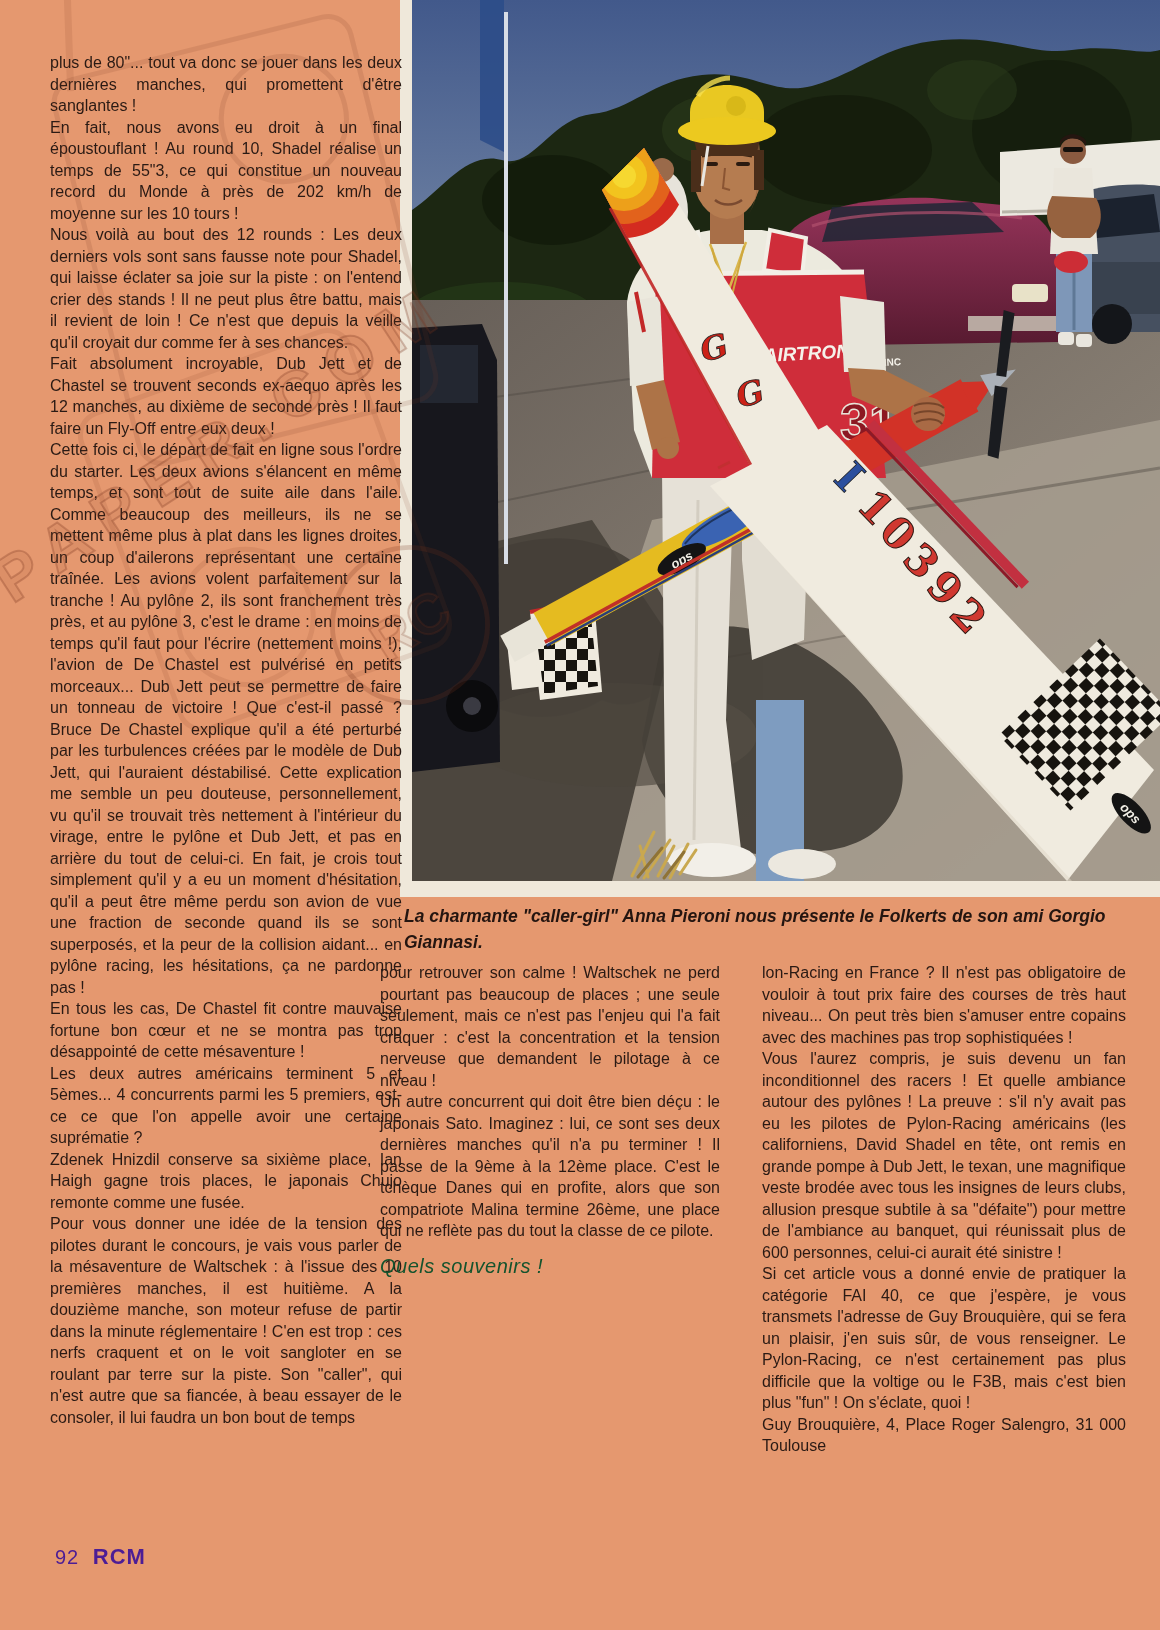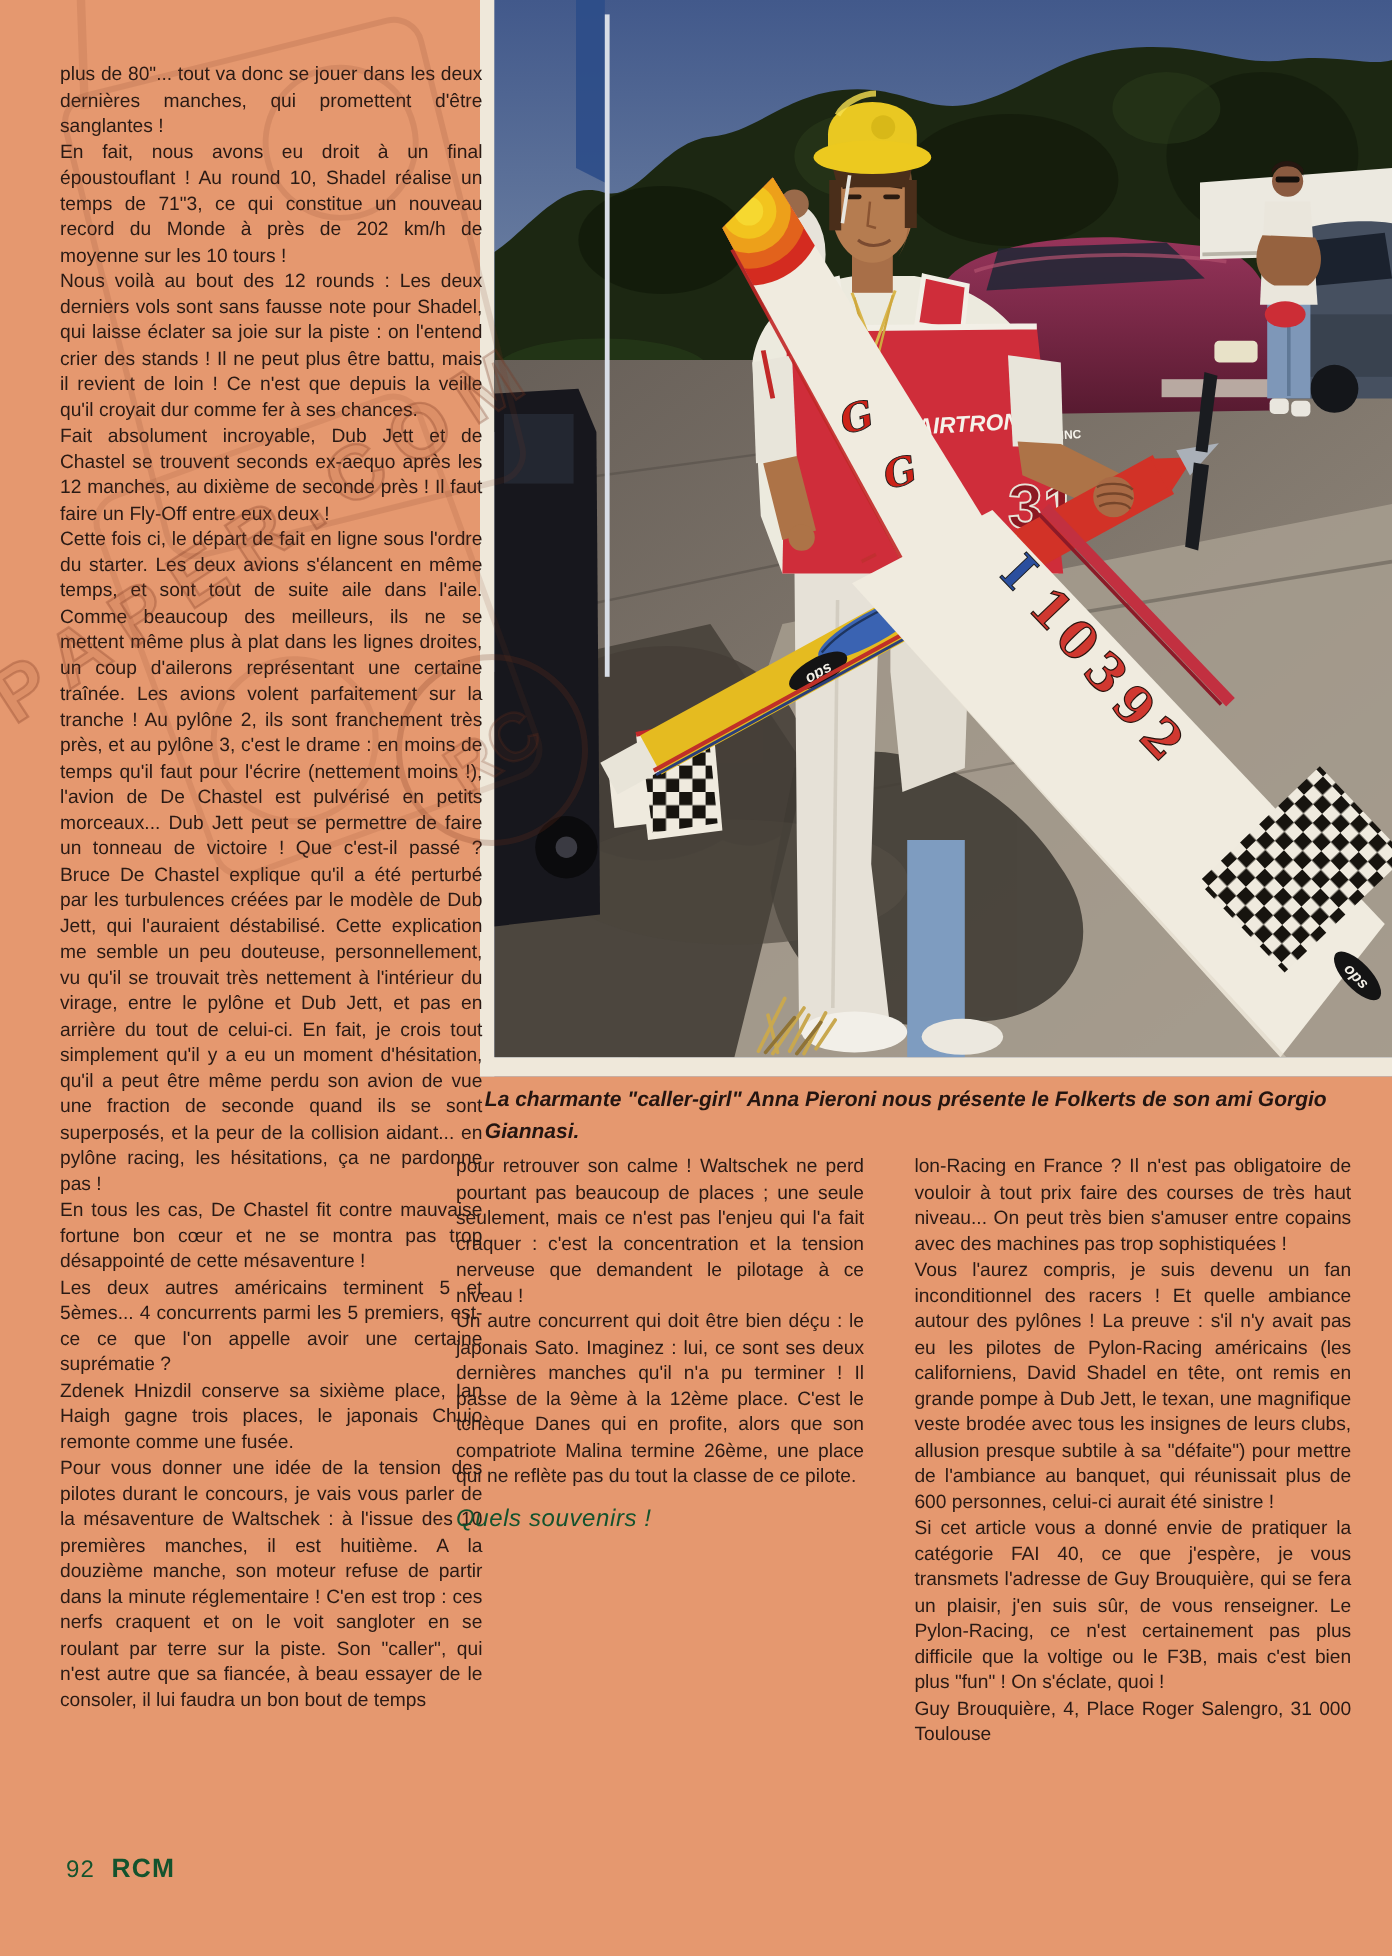--- a/index.html
+++ b/index.html
@@ -37,21 +37,21 @@
   }
   .photo-frame svg{display:block;width:100%;height:100%;}
   .caption{
     position:absolute;left:404px;top:903px;width:716px;
     font-weight:bold;font-style:italic;
     font-size:17.5px;line-height:26px;
     color:#241510;text-align:left;
   }
   .footer{
     position:absolute;left:55px;top:1544px;
-    font-size:20px;color:#14532d;
+    font-size:20px;color:#4c1d95;
   }
   .footer .num{font-weight:normal;letter-spacing:1px;}
   .footer .logo{font-weight:bold;font-size:22px;letter-spacing:1px;margin-left:8px;}
   
   .wm{position:absolute;pointer-events:none;}
   .wm-text{
     left:-20px;top:555px;
     font-size:64px;font-weight:bold;letter-spacing:16px;
     transform:rotate(-33deg);transform-origin:left top;
     color:rgba(150,70,40,0.10);
@@ -329,21 +329,21 @@
         <path d="M220,876 L242,832 M232,878 L258,840 M246,876 L262,846 M258,878 L276,844 M268,874 L284,850 M236,877 L228,846" stroke="#c9a84f" stroke-width="3" fill="none"></path>
         <path d="M226,877 L250,848 M252,878 L272,852" stroke="#8f7336" stroke-width="3" fill="none"></path>
       </g>
     </svg>
   </div>
 
   <div class="caption">La charmante "caller-girl" Anna Pieroni nous présente le Folkerts de son ami Gorgio Giannasi.</div>
 
   <div class="col left-col">
     <p>plus de 80"... tout va donc se jouer dans les deux dernières manches, qui promettent d'être sanglantes !</p>
-    <p>En fait, nous avons eu droit à un final époustouflant ! Au round 10, Shadel réalise un temps de 71"3, ce qui constitue un nouveau record du Monde à près de 202 km/h de moyenne sur les 10 tours !</p>
+    <p>En fait, nous avons eu droit à un final époustouflant ! Au round 10, Shadel réalise un temps de 55"3, ce qui constitue un nouveau record du Monde à près de 202 km/h de moyenne sur les 10 tours !</p>
     <p>Nous voilà au bout des 12 rounds : Les deux derniers vols sont sans fausse note pour Shadel, qui laisse éclater sa joie sur la piste : on l'entend crier des stands ! Il ne peut plus être battu, mais il revient de loin ! Ce n'est que depuis la veille qu'il croyait dur comme fer à ses chances.</p>
     <p>Fait absolument incroyable, Dub Jett et de Chastel se trouvent seconds ex-aequo après les 12 manches, au dixième de seconde près ! Il faut faire un Fly-Off entre eux deux !</p>
     <p>Cette fois ci, le départ de fait en ligne sous l'ordre du starter. Les deux avions s'élancent en même temps, et sont tout de suite aile dans l'aile. Comme beaucoup des meilleurs, ils ne se mettent même plus à plat dans les lignes droites, un coup d'ailerons représentant une certaine traînée. Les avions volent parfaitement sur la tranche ! Au pylône 2, ils sont franchement très près, et au pylône 3, c'est le drame : en moins de temps qu'il faut pour l'écrire (nettement moins !), l'avion de De Chastel est pulvérisé en petits morceaux... Dub Jett peut se permettre de faire un tonneau de victoire ! Que c'est-il passé ? Bruce De Chastel explique qu'il a été perturbé par les turbulences créées par le modèle de Dub Jett, qui l'auraient déstabilisé. Cette explication me semble un peu douteuse, personnellement, vu qu'il se trouvait très nettement à l'intérieur du virage, entre le pylône et Dub Jett, et pas en arrière du tout de celui-ci. En fait, je crois tout simplement qu'il y a eu un moment d'hésitation, qu'il a peut être même perdu son avion de vue une fraction de seconde quand ils se sont superposés, et la peur de la collision aidant... en pylône racing, les hésitations, ça ne pardonne pas !</p>
     <p>En tous les cas, De Chastel fit contre mauvaise fortune bon cœur et ne se montra pas trop désappointé de cette mésaventure !</p>
     <p>Les deux autres américains terminent 5 et 5èmes... 4 concurrents parmi les 5 premiers, est-ce ce que l'on appelle avoir une certaine suprématie ?</p>
     <p>Zdenek Hnizdil conserve sa sixième place, Ian Haigh gagne trois places, le japonais Chujo remonte comme une fusée.</p>
     <p>Pour vous donner une idée de la tension des pilotes durant le concours, je vais vous parler de la mésaventure de Waltschek : à l'issue des 10 premières manches, il est huitième. A la douzième manche, son moteur refuse de partir dans la minute réglementaire ! C'en est trop : ces nerfs craquent et on le voit sangloter en se roulant par terre sur la piste. Son "caller", qui n'est autre que sa fiancée, à beau essayer de le consoler, il lui faudra un bon bout de temps</p>
   </div>
 
   <div class="col mid-col">

